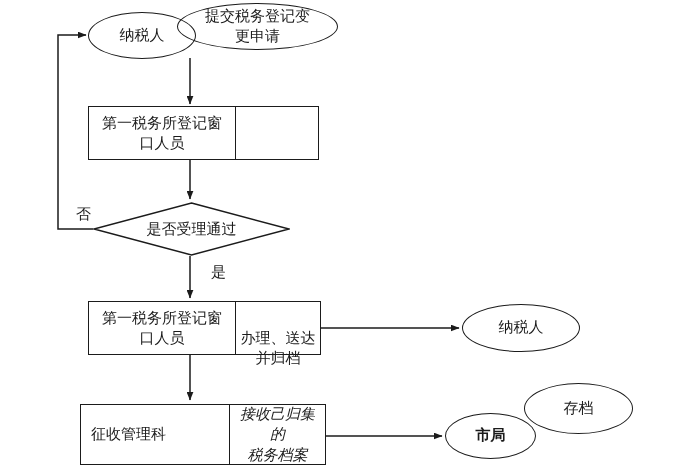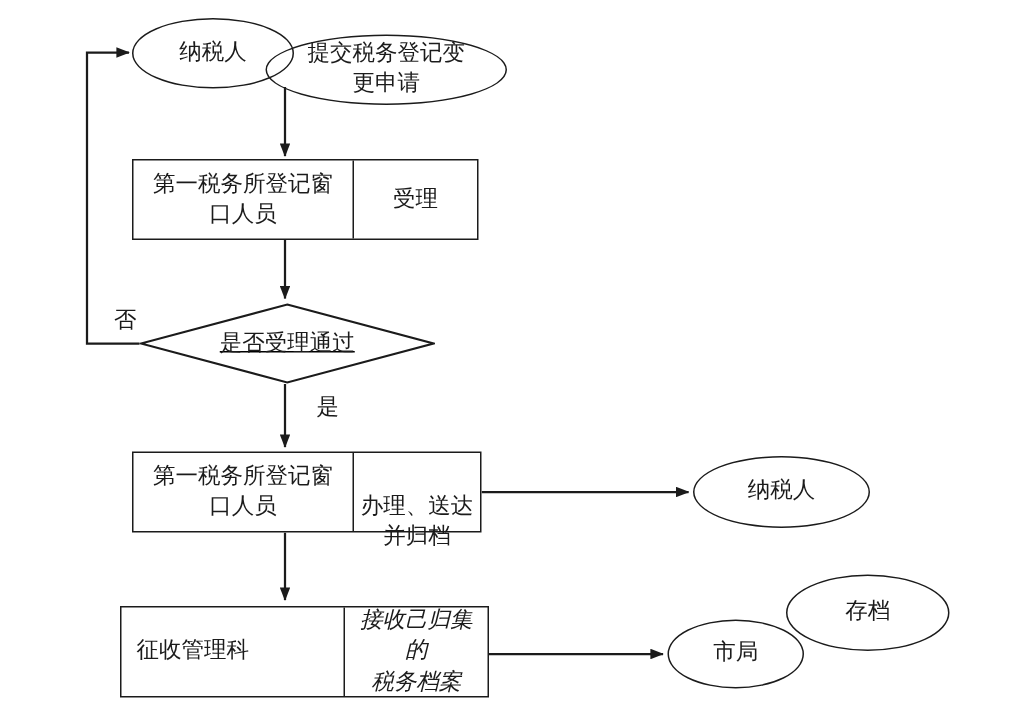--- a/index.html
+++ b/index.html
@@ -140,39 +140,38 @@
 
     <g>
       <line x1="326" y1="436" x2="442" y2="436" stroke="#1b1b1b" stroke-width="1.5" marker-end="url(#arrowhead)"></line>
     </g>
   </svg>
 
   <div class="node ellipse filled t15" style="left:88px; top:12px; width:108px; height:47px;">
     <span>纳税人</span>
   </div>
 
-  <div class="node ellipse t15" style="left:177px; top:23px; width:161px; height:47px;">
+  <div class="node ellipse t15" style="left:177px; top:3px; width:161px; height:47px;">
     <span>
       <span>提交税务登记变</span><br>
       <span>更申请</span>
     </span>
   </div>
 
   <div class="node proc" style="left:88px; top:106px; width:231px; height:54px;">
     <div class="cell t15" style="flex:0 0 146px;">
       <span>
         <span>第一税务所登记窗</span><br>
         <span>口人员</span>
       </span>
     </div>
     <div class="divider"></div>
-    <div class="cell t15" style="flex:1 1 auto;">受理</div>
-  </div>
-
-  <div class="diamond-wrap" style="left:93px; top:202px; width:197px; height:54px;text-decoration:underline;">
+  </div>
+
+  <div class="diamond-wrap" style="left:93px; top:202px; width:197px; height:54px;">
     <svg width="197" height="54" viewBox="0 0 197 54" xmlns="http://www.w3.org/2000/svg">
       <polygon points="98.5,1 196,27 98.5,53 1,27" fill="#ffffff" stroke="#1b1b1b" stroke-width="1.4"></polygon>
     </svg>
     <span class="dlabel t15">是否受理通过</span>
   </div>
 
   <div class="edge-label t15" style="left:76px; top:207px;">否</div>
 
   <div class="edge-label t15" style="left:211px; top:265px;">是</div>
 
@@ -200,21 +199,21 @@
     <div class="cell left-al t15" style="flex:0 0 148px;">征收管理科</div>
     <div class="divider"></div>
     <div class="cell t15" style="flex:1 1 auto;font-style:italic;">
       <span>
         <span>接收己归集的</span><br>
         <span>税务档案</span>
       </span>
     </div>
   </div>
 
-  <div class="node ellipse filled t15" style="left:445px; top:413px; width:91px; height:46px;">
+  <div class="node ellipse filled t15" style="left:445px; top:413px; width:91px; height:46px;font-weight:bold;">
     <span>市局</span>
   </div>
 
   <div class="node ellipse t15" style="left:524px; top:383px; width:109px; height:51px;">
     <span>存档</span>
   </div>
 
 </div>
 
 </body></html>

